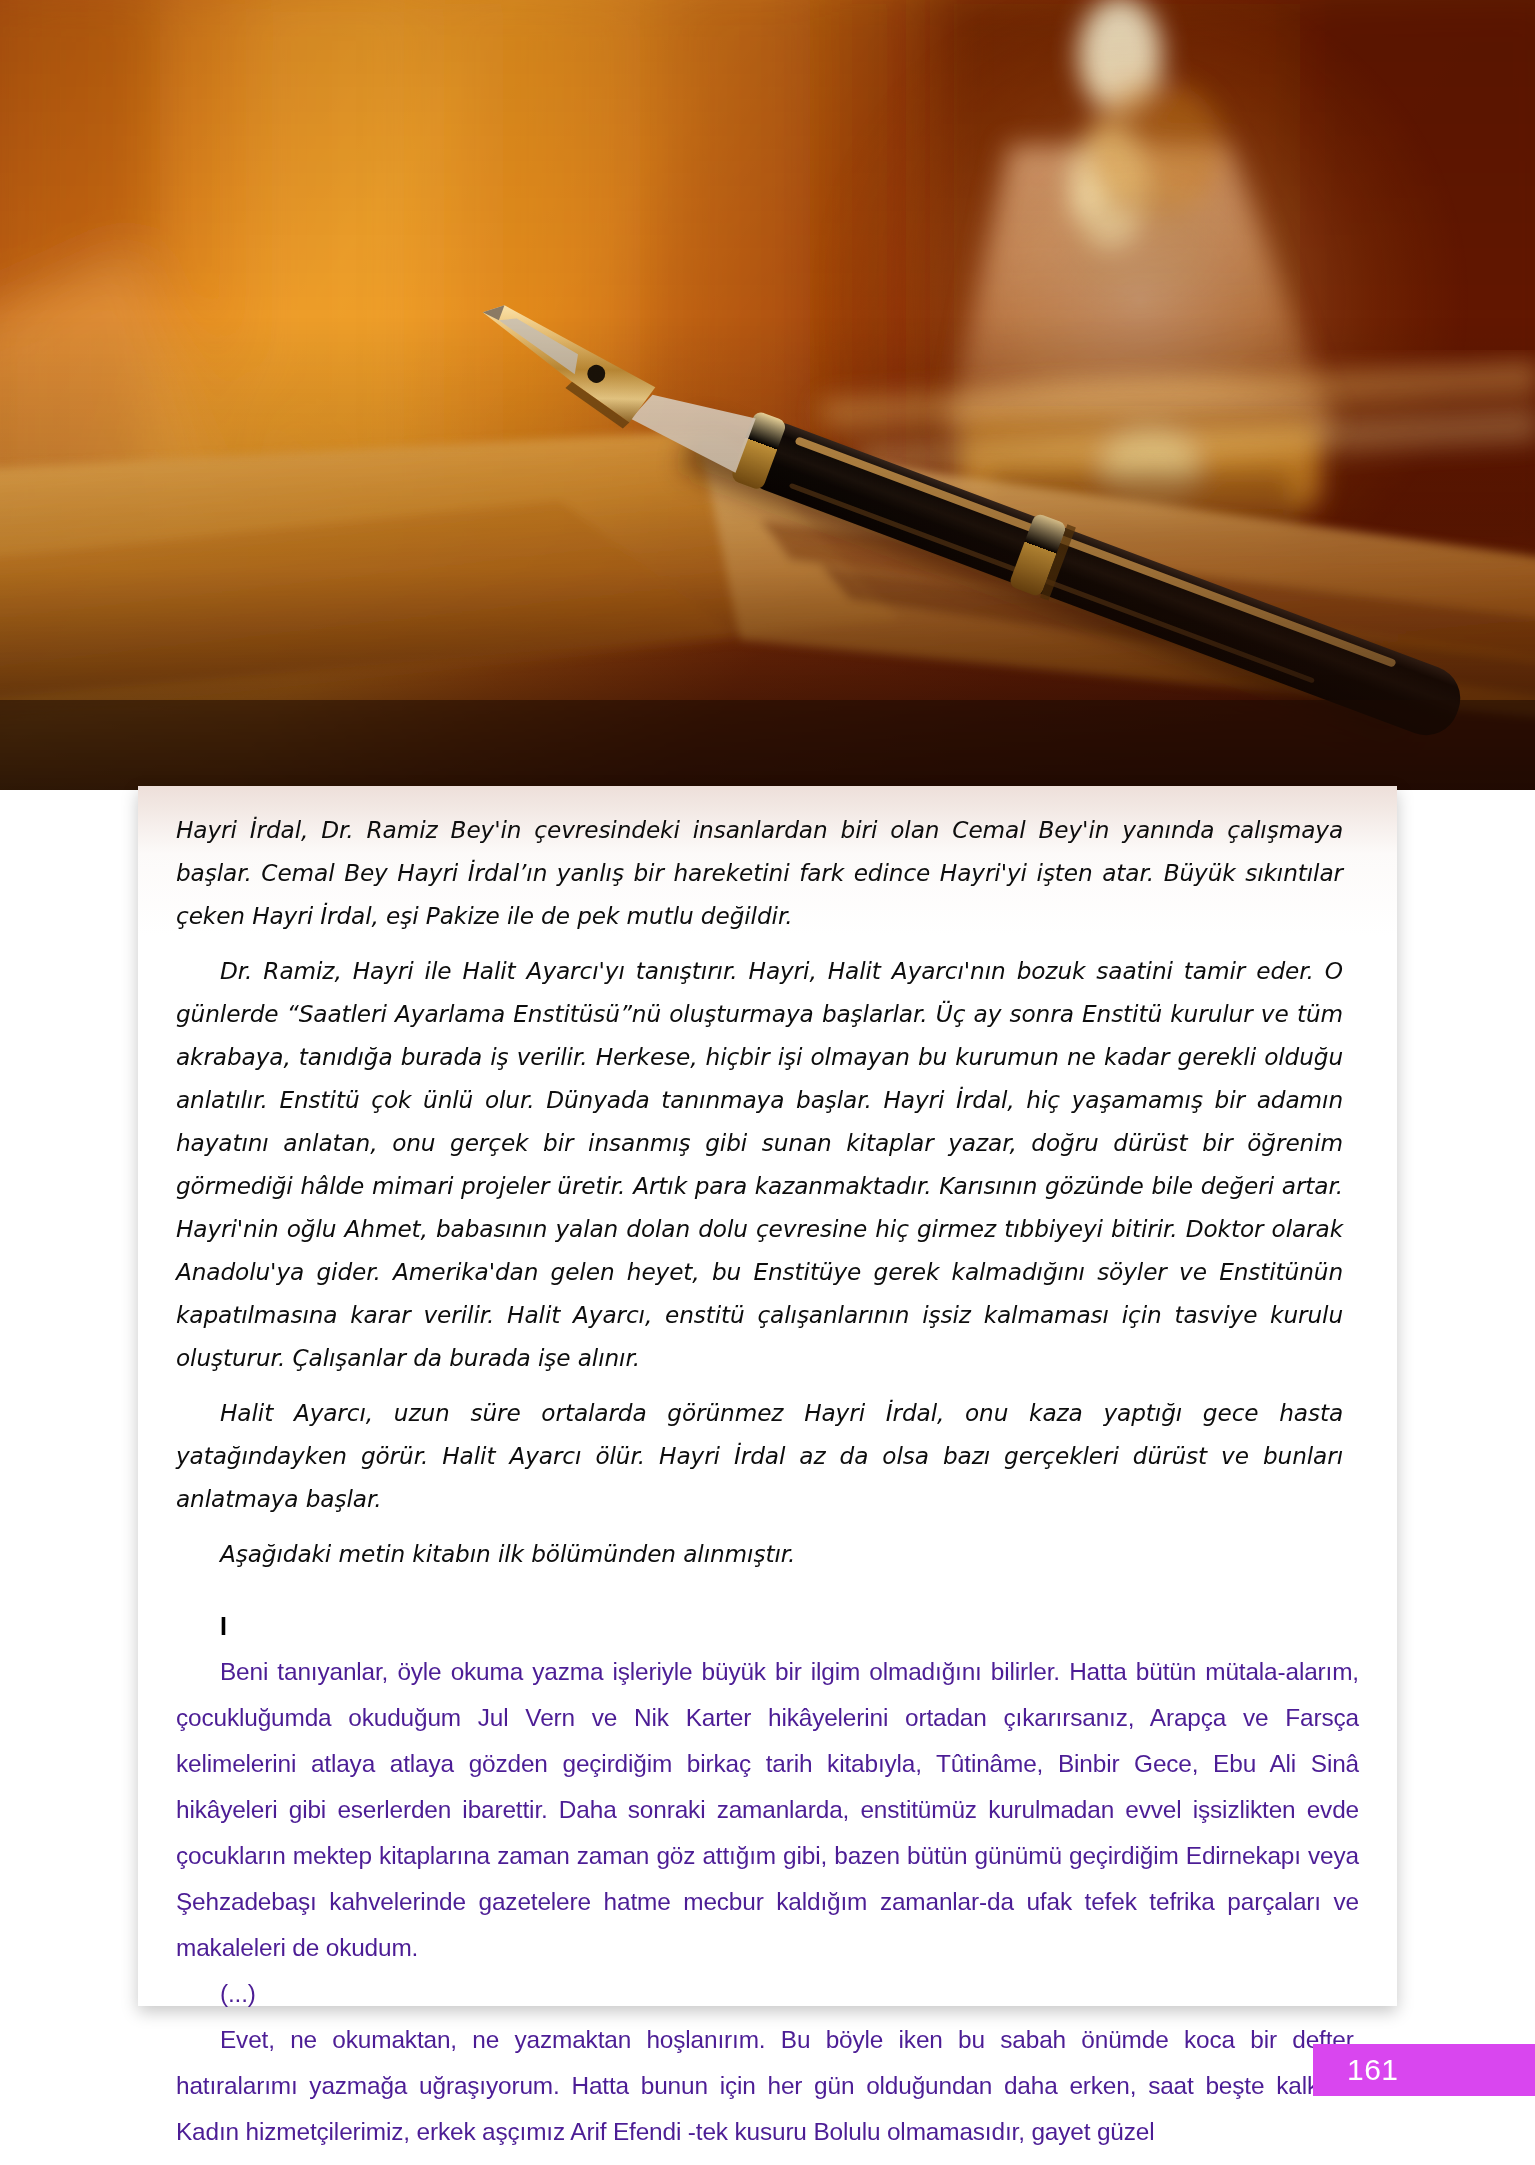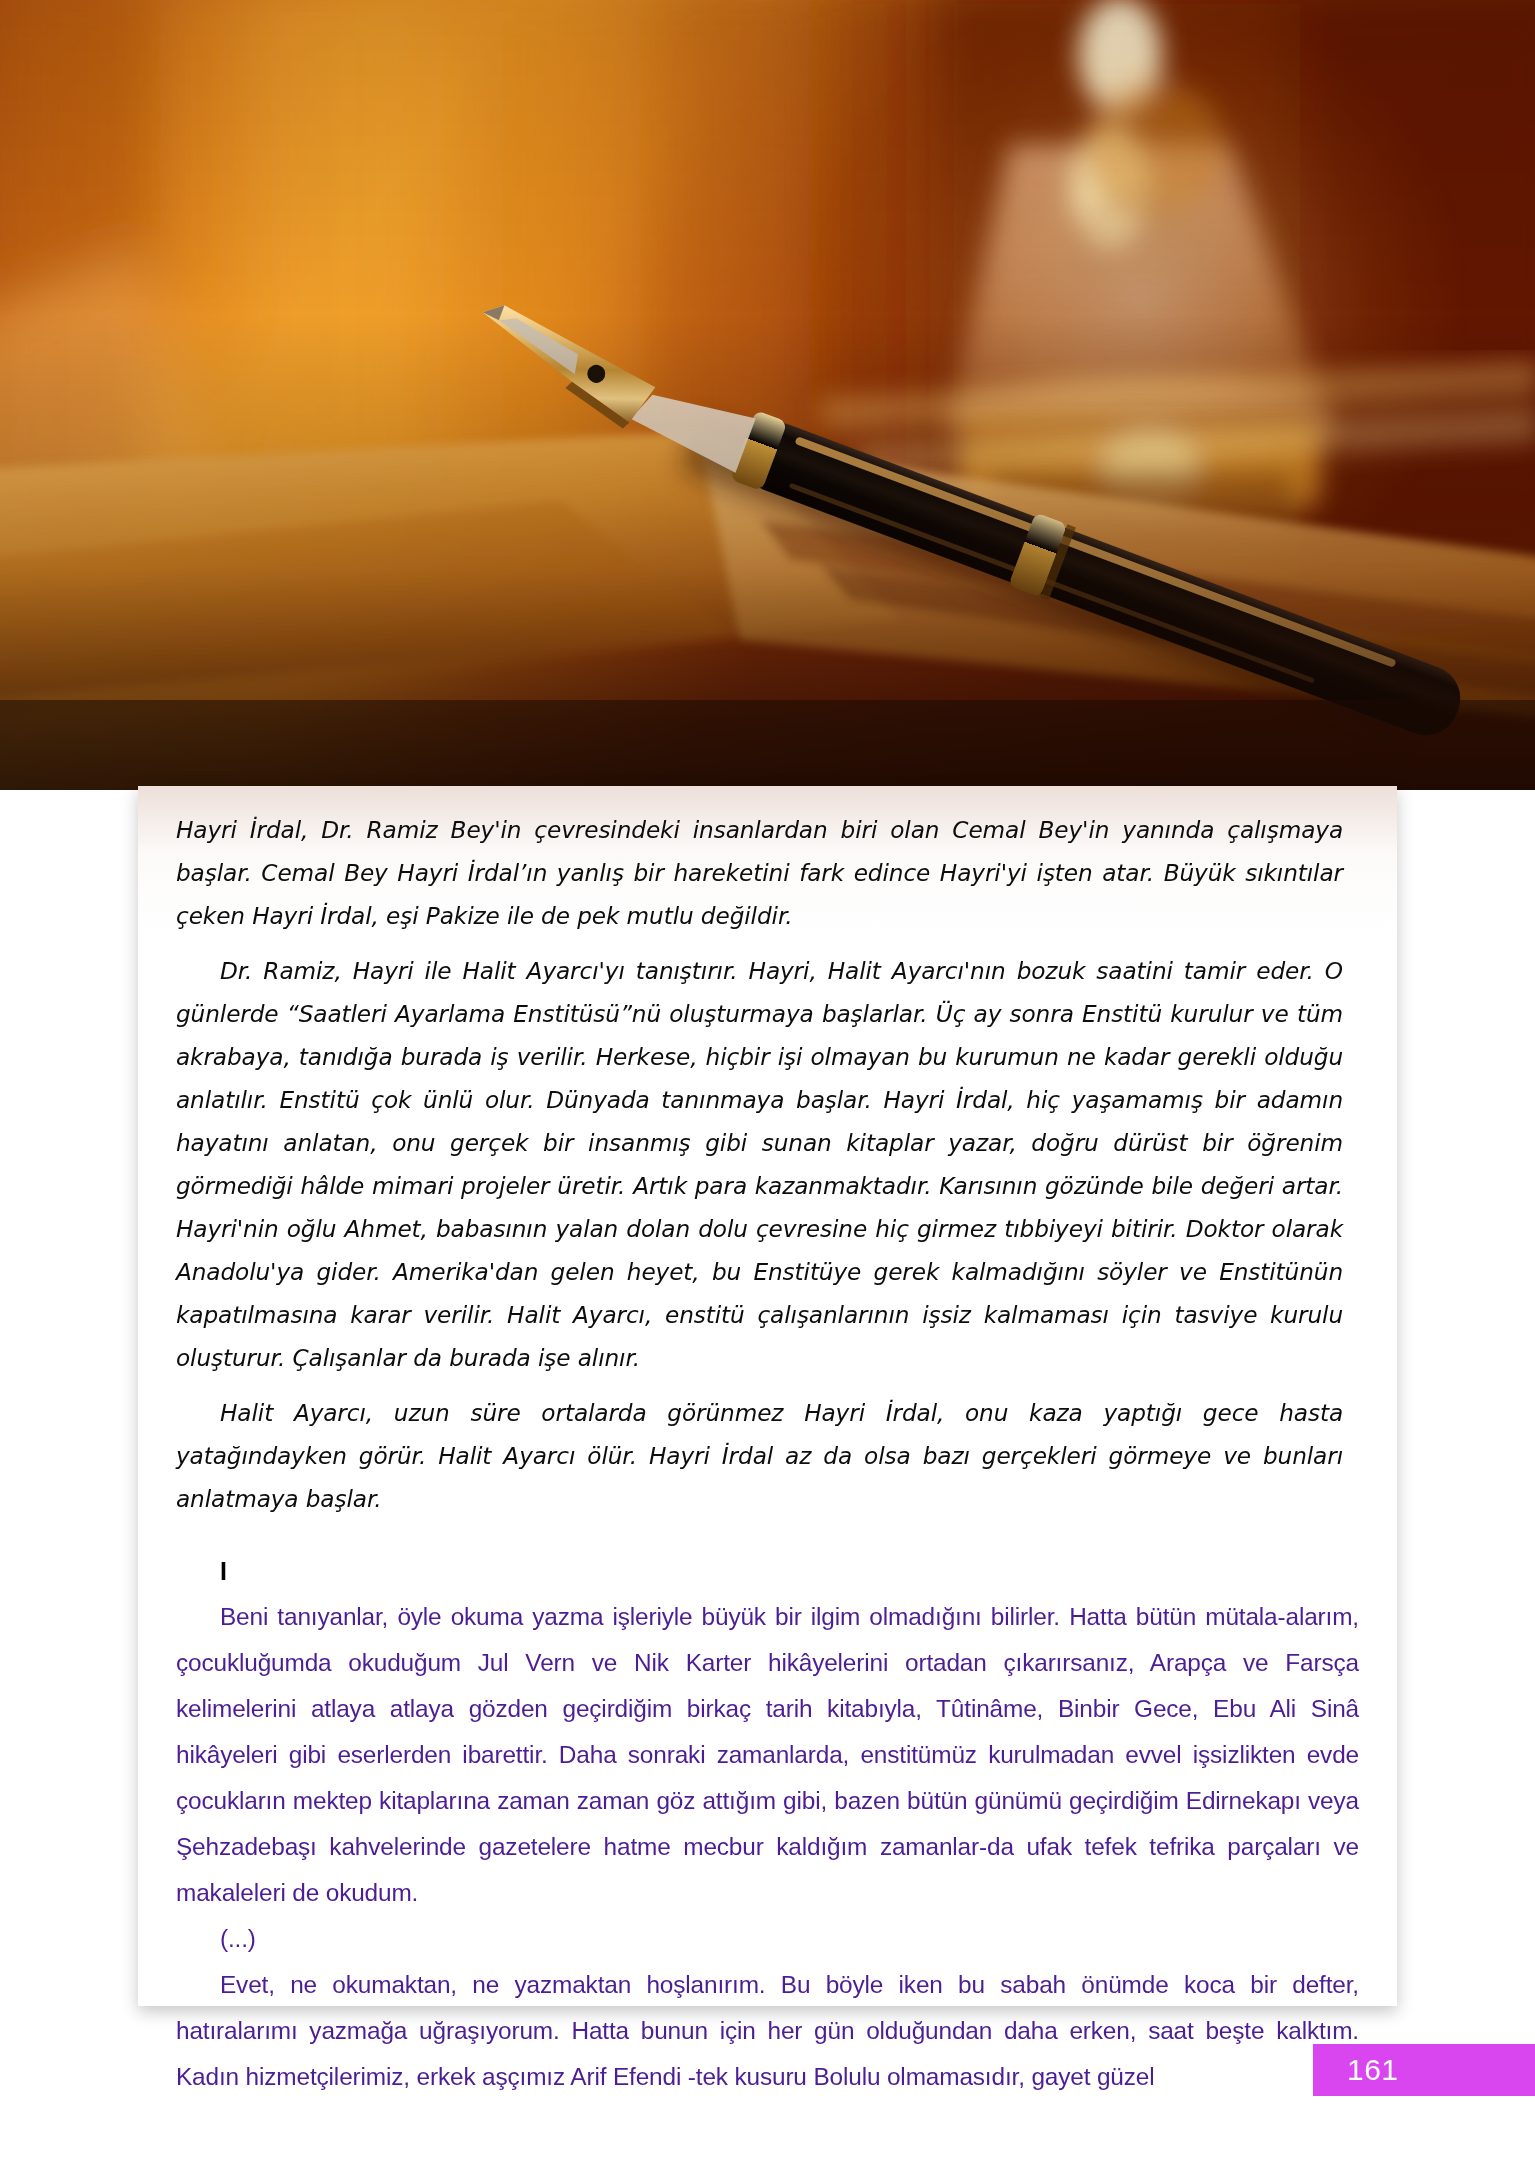--- a/index.html
+++ b/index.html
@@ -291,21 +291,22 @@
     </g>
   </svg>
 </div>
 
 <div id="text-panel">
   <div id="panel-veil"></div>
   <div id="panel-inner">
 
     <p class="summary-p">Hayri İrdal, Dr. Ramiz Bey'in çevresindeki insanlardan biri olan Cemal Bey'in yanında çalışmaya başlar. Cemal Bey Hayri İrdal’ın yanlış bir hareketini fark edince Hayri'yi işten atar. Büyük sıkıntılar çeken Hayri İrdal, eşi Pakize ile de pek mutlu değildir.</p>
     <p class="summary-p indent">Dr. Ramiz, Hayri ile Halit Ayarcı'yı tanıştırır. Hayri, Halit Ayarcı'nın bozuk saatini tamir eder. O günlerde “Saatleri Ayarlama Enstitüsü”nü oluşturmaya başlarlar. Üç ay sonra Enstitü kurulur ve tüm akrabaya, tanıdığa burada iş verilir. Herkese, hiçbir işi olmayan bu kurumun ne kadar gerekli olduğu anlatılır. Enstitü çok ünlü olur. Dünyada tanınmaya başlar. Hayri İrdal, hiç yaşamamış bir adamın hayatını anlatan, onu gerçek bir insanmış gibi sunan kitaplar yazar, doğru dürüst bir öğrenim görmediği hâlde mimari projeler üretir. Artık para kazanmaktadır. Karısının gözünde bile değeri artar. Hayri'nin oğlu Ahmet, babasının yalan dolan dolu çevresine hiç girmez tıbbiyeyi bitirir. Doktor olarak Anadolu'ya gider. Amerika'dan gelen heyet, bu Enstitüye gerek kalmadığını söyler ve Enstitünün kapatılmasına karar verilir. Halit Ayarcı, enstitü çalışanlarının işsiz kalmaması için tasviye kurulu oluşturur. Çalışanlar da burada işe alınır.</p>
-    <p class="summary-p indent">Halit Ayarcı, uzun süre ortalarda görünmez Hayri İrdal, onu kaza yaptığı gece hasta yatağındayken görür. Halit Ayarcı ölür. Hayri İrdal az da olsa bazı gerçekleri görmeye ve bunları anlatmaya başlar.</p>
+    <p class="summary-p indent">Halit Ayarcı, uzun süre ortalarda görünmez Hayri İrdal, onu kaza yaptığı gece hasta yatağındayken görür. Halit Ayarcı ölür. Hayri İrdal az da olsa bazı gerçekleri dürüst ve bunları anlatmaya başlar.</p>
+    <p class="summary-p indent">Aşağıdaki metin kitabın ilk bölümünden alınmıştır.</p>
 
     <div class="section-numeral">I</div>
 
     <p class="body-p">Beni tanıyanlar, öyle okuma yazma işleriyle büyük bir ilgim olmadığını bilirler. Hatta bütün mütala-alarım, çocukluğumda okuduğum Jul Vern ve Nik Karter hikâyelerini ortadan çıkarırsanız, Arapça ve Farsça kelimelerini atlaya atlaya gözden geçirdiğim birkaç tarih kitabıyla, Tûtinâme, Binbir Gece, Ebu Ali Sinâ hikâyeleri gibi eserlerden ibarettir. Daha sonraki zamanlarda, enstitümüz kurulmadan evvel işsizlikten evde çocukların mektep kitaplarına zaman zaman göz attığım gibi, bazen bütün günümü geçirdiğim Edirnekapı veya Şehzadebaşı kahvelerinde gazetelere hatme mecbur kaldığım zamanlar-da ufak tefek tefrika parçaları ve makaleleri de okudum.</p>
     <p class="body-p tight">(...)</p>
     <p class="body-p tight">Evet, ne okumaktan, ne yazmaktan hoşlanırım. Bu böyle iken bu sabah önümde koca bir defter, hatıralarımı yazmağa uğraşıyorum. Hatta bunun için her gün olduğundan daha erken, saat beşte kalktım. Kadın hizmetçilerimiz, erkek aşçımız Arif Efendi -tek kusuru Bolulu olmamasıdır, gayet güzel</p>
 
   </div>
 </div>
 

